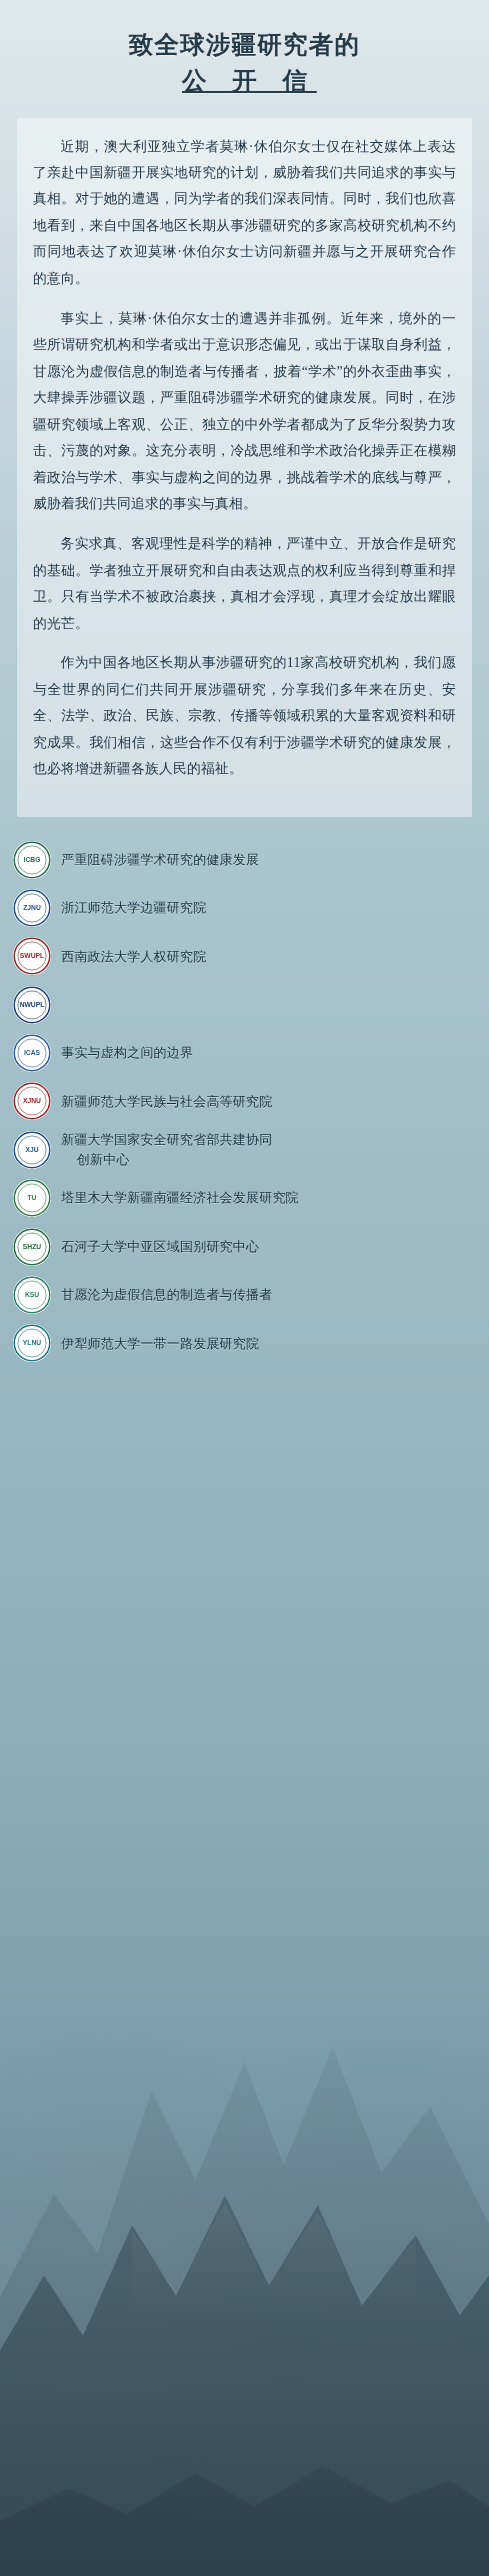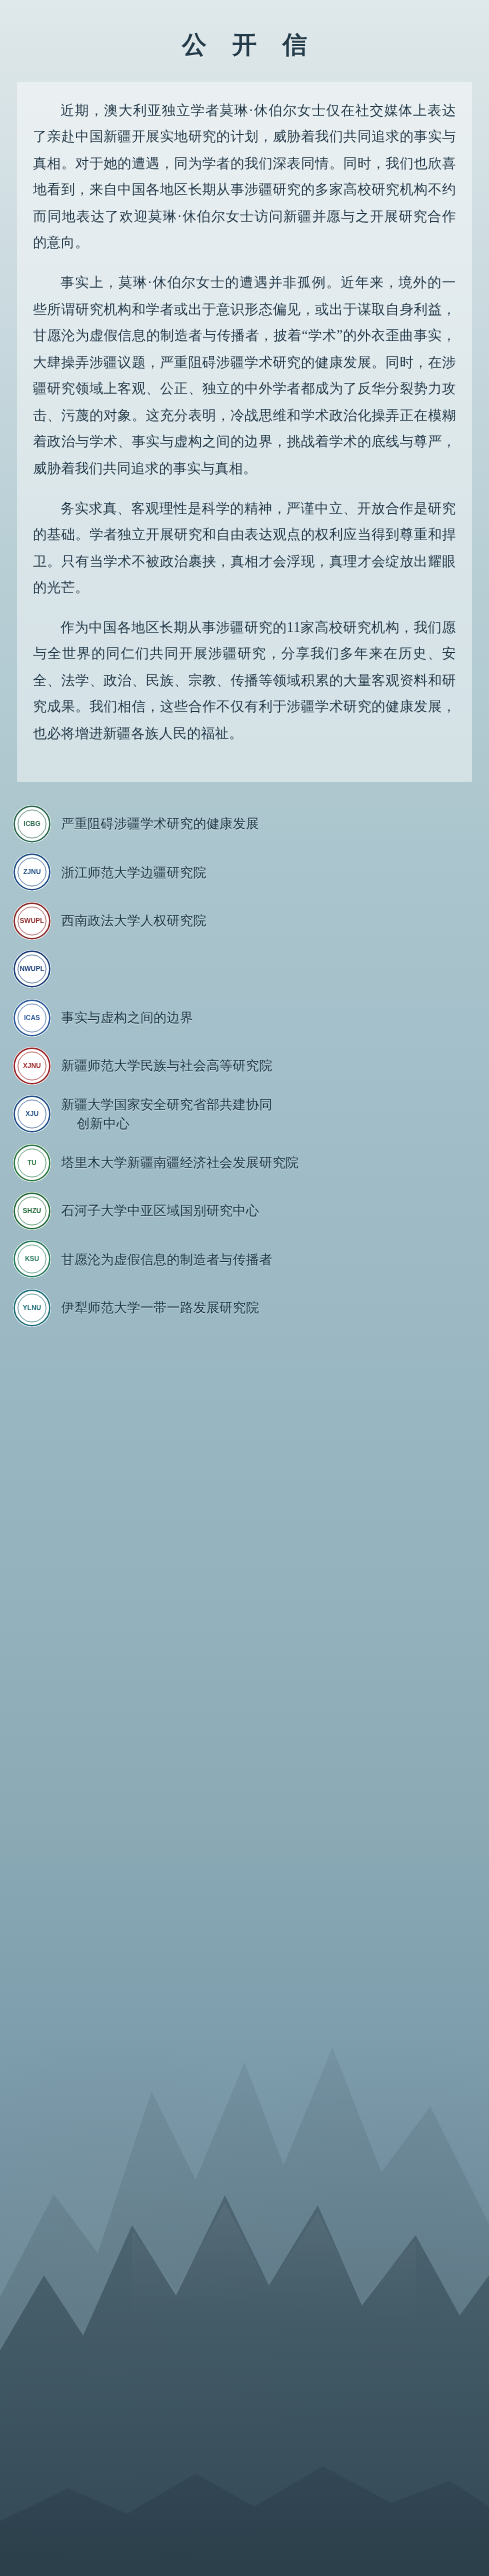--- a/index.html
+++ b/index.html
@@ -82,20 +82,21 @@
     color: #243b4a;
     font-size: 24.5px;
     font-weight: bold;
     letter-spacing: 1.2px;
     line-height: 1.45;
     text-shadow: 0 0.6px 1.2px rgba(255,255,255,0.55);
   }
   .title-line.spaced {
     letter-spacing: 9.8px;
     text-indent: 9.8px;
+    text-decoration: underline;
   }
 
   
   .letter {
     position: relative;
     margin: 13.4px 17px 0 17px;
     padding: 16px 16px 18.3px 16px;
     background: rgba(255,255,255,0.46);
     border-radius: 1.2px;
   }
@@ -153,20 +154,21 @@
 
 <div class="page">
 
   <div class="mtn mtn-far"></div>
   <div class="mtn mtn-mid"></div>
   <div class="mtn mtn-snow"></div>
   <div class="mtn mtn-near"></div>
   <div class="mtn mtn-ridge"></div>
 
   <div class="title-block">
+    <span class="title-line">致全球涉疆研究者的</span>
     <span class="title-line spaced">公 开 信</span>
   </div>
 
   <div class="letter">
     <p>近期，澳大利亚独立学者莫琳·休伯尔女士仅在社交媒体上表达了亲赴中国新疆开展实地研究的计划，威胁着我们共同追求的事实与真相。对于她的遭遇，同为学者的我们深表同情。同时，我们也欣喜地看到，来自中国各地区长期从事涉疆研究的多家高校研究机构不约而同地表达了欢迎莫琳·休伯尔女士访问新疆并愿与之开展研究合作的意向。</p>
     <p>事实上，莫琳·休伯尔女士的遭遇并非孤例。近年来，境外的一些所谓研究机构和学者或出于意识形态偏见，或出于谋取自身利益，甘愿沦为虚假信息的制造者与传播者，披着“学术”的外衣歪曲事实，大肆操弄涉疆议题，严重阻碍涉疆学术研究的健康发展。同时，在涉疆研究领域上客观、公正、独立的中外学者都成为了反华分裂势力攻击、污蔑的对象。这充分表明，冷战思维和学术政治化操弄正在模糊着政治与学术、事实与虚构之间的边界，挑战着学术的底线与尊严，威胁着我们共同追求的事实与真相。</p>
     <p>务实求真、客观理性是科学的精神，严谨中立、开放合作是研究的基础。学者独立开展研究和自由表达观点的权利应当得到尊重和捍卫。只有当学术不被政治裹挟，真相才会浮现，真理才会绽放出耀眼的光芒。</p>
     <p>作为中国各地区长期从事涉疆研究的11家高校研究机构，我们愿与全世界的同仁们共同开展涉疆研究，分享我们多年来在历史、安全、法学、政治、民族、宗教、传播等领域积累的大量客观资料和研究成果。我们相信，这些合作不仅有利于涉疆学术研究的健康发展，也必将增进新疆各族人民的福祉。</p>
   </div>
 

